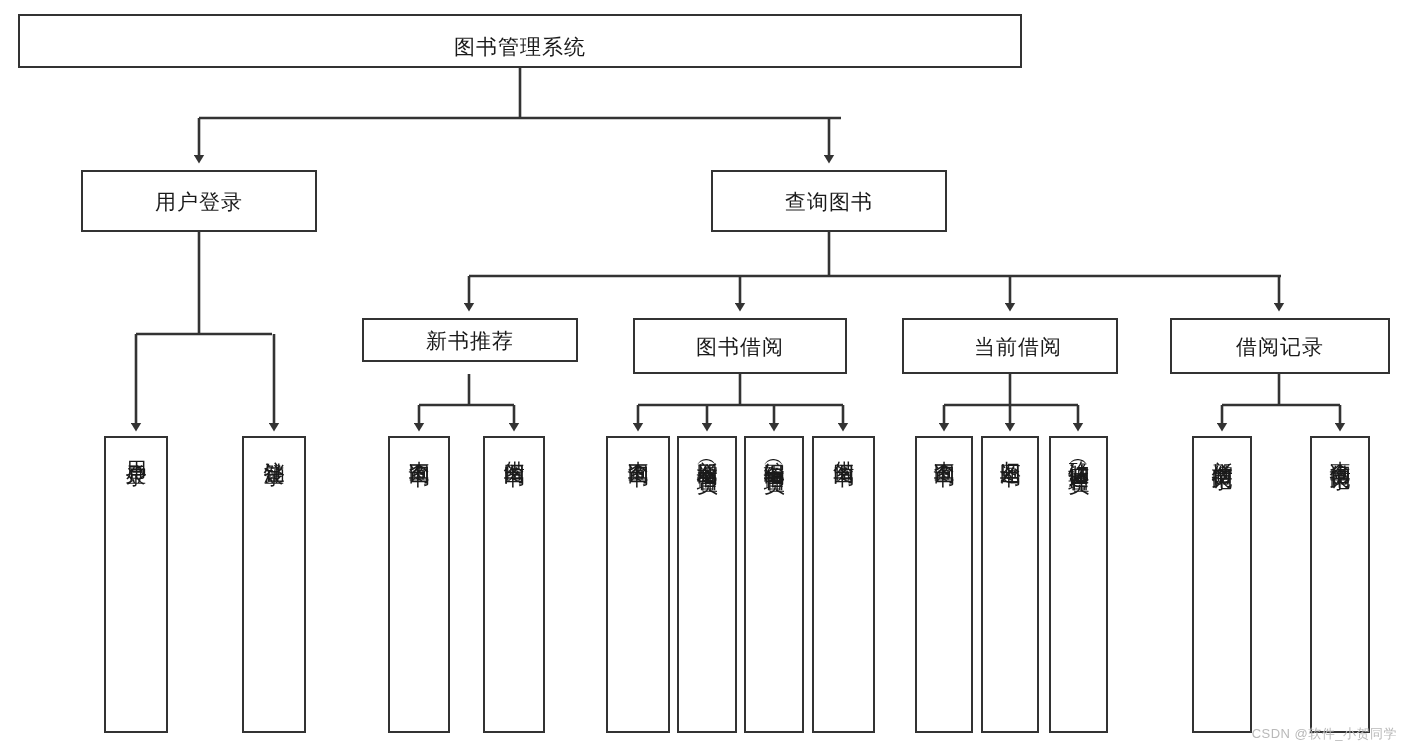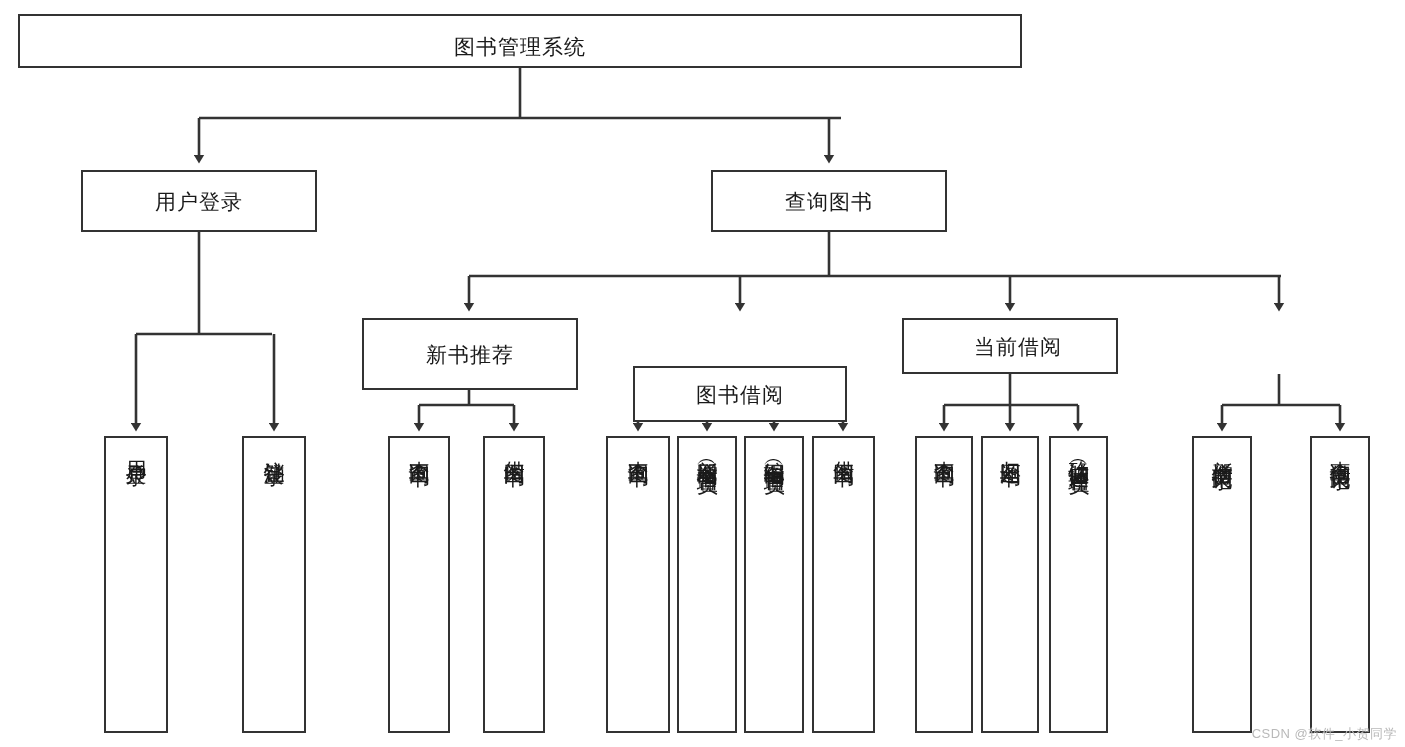--- a/index.html
+++ b/index.html
@@ -129,28 +129,31 @@
     <span class="label">图书管理系统</span>
   </div>
 
   <div class="node horiz" style="left:81px; top:170px; width:236px; height:62px;">
     <span class="label">用户登录</span>
   </div>
   <div class="node horiz" style="left:711px; top:170px; width:236px; height:62px;">
     <span class="label">查询图书</span>
   </div>
 
-  <div class="node horiz" style="left:362px; top:318px; width:216px; height:72px;">
+  <div class="node horiz" style="left:362px; top:318px; width:216px; height:44px;">
     <span class="label">新书推荐</span>
   </div>
-  <div class="node horiz" style="left:633px; top:318px; width:214px; height:56px;margin-top:48px;">
+  <div class="node horiz" style="left:633px; top:318px; width:214px; height:56px;">
     <span class="label">图书借阅</span>
   </div>
   <div class="node horiz" style="left:902px; top:318px; width:216px; height:56px;padding-left:16px;">
     <span class="label">当前借阅</span>
+  </div>
+  <div class="node horiz" style="left:1170px; top:318px; width:220px; height:56px;">
+    <span class="label">借阅记录</span>
   </div>
 
   <div class="node vert" style="left:104px; top:436px; width:64px; height:297px;">
     <span class="label">用户登录</span>
   </div>
   <div class="node vert" style="left:242px; top:436px; width:64px; height:297px;">
     <span class="label">注销登录</span>
   </div>
 
   <div class="node vert" style="left:388px; top:436px; width:62px; height:297px;">

